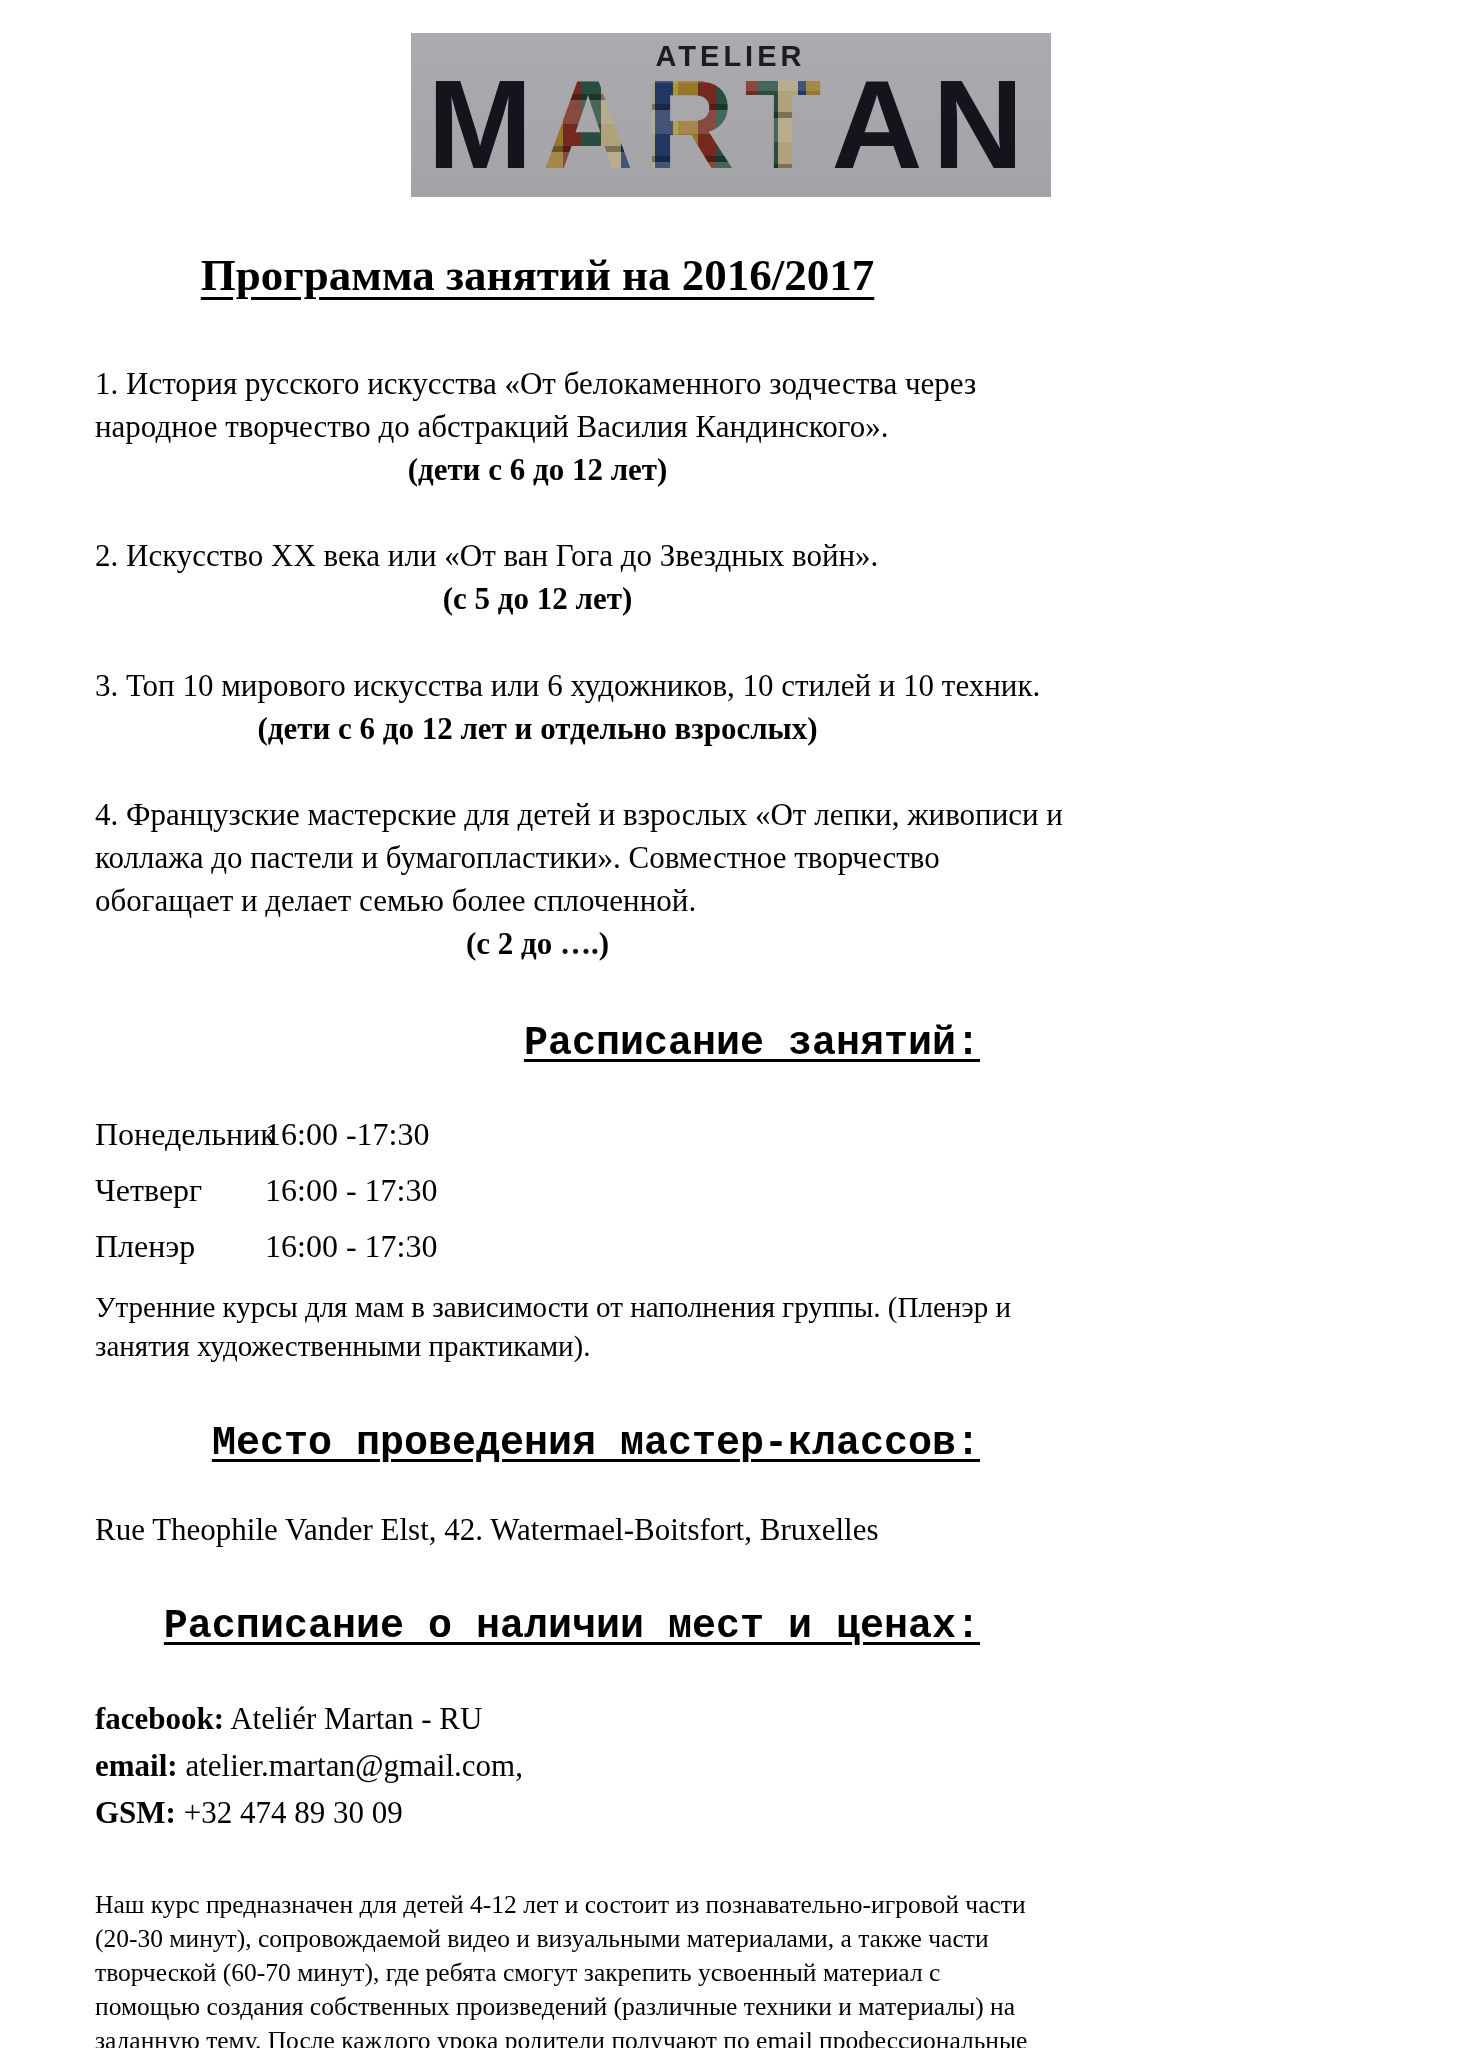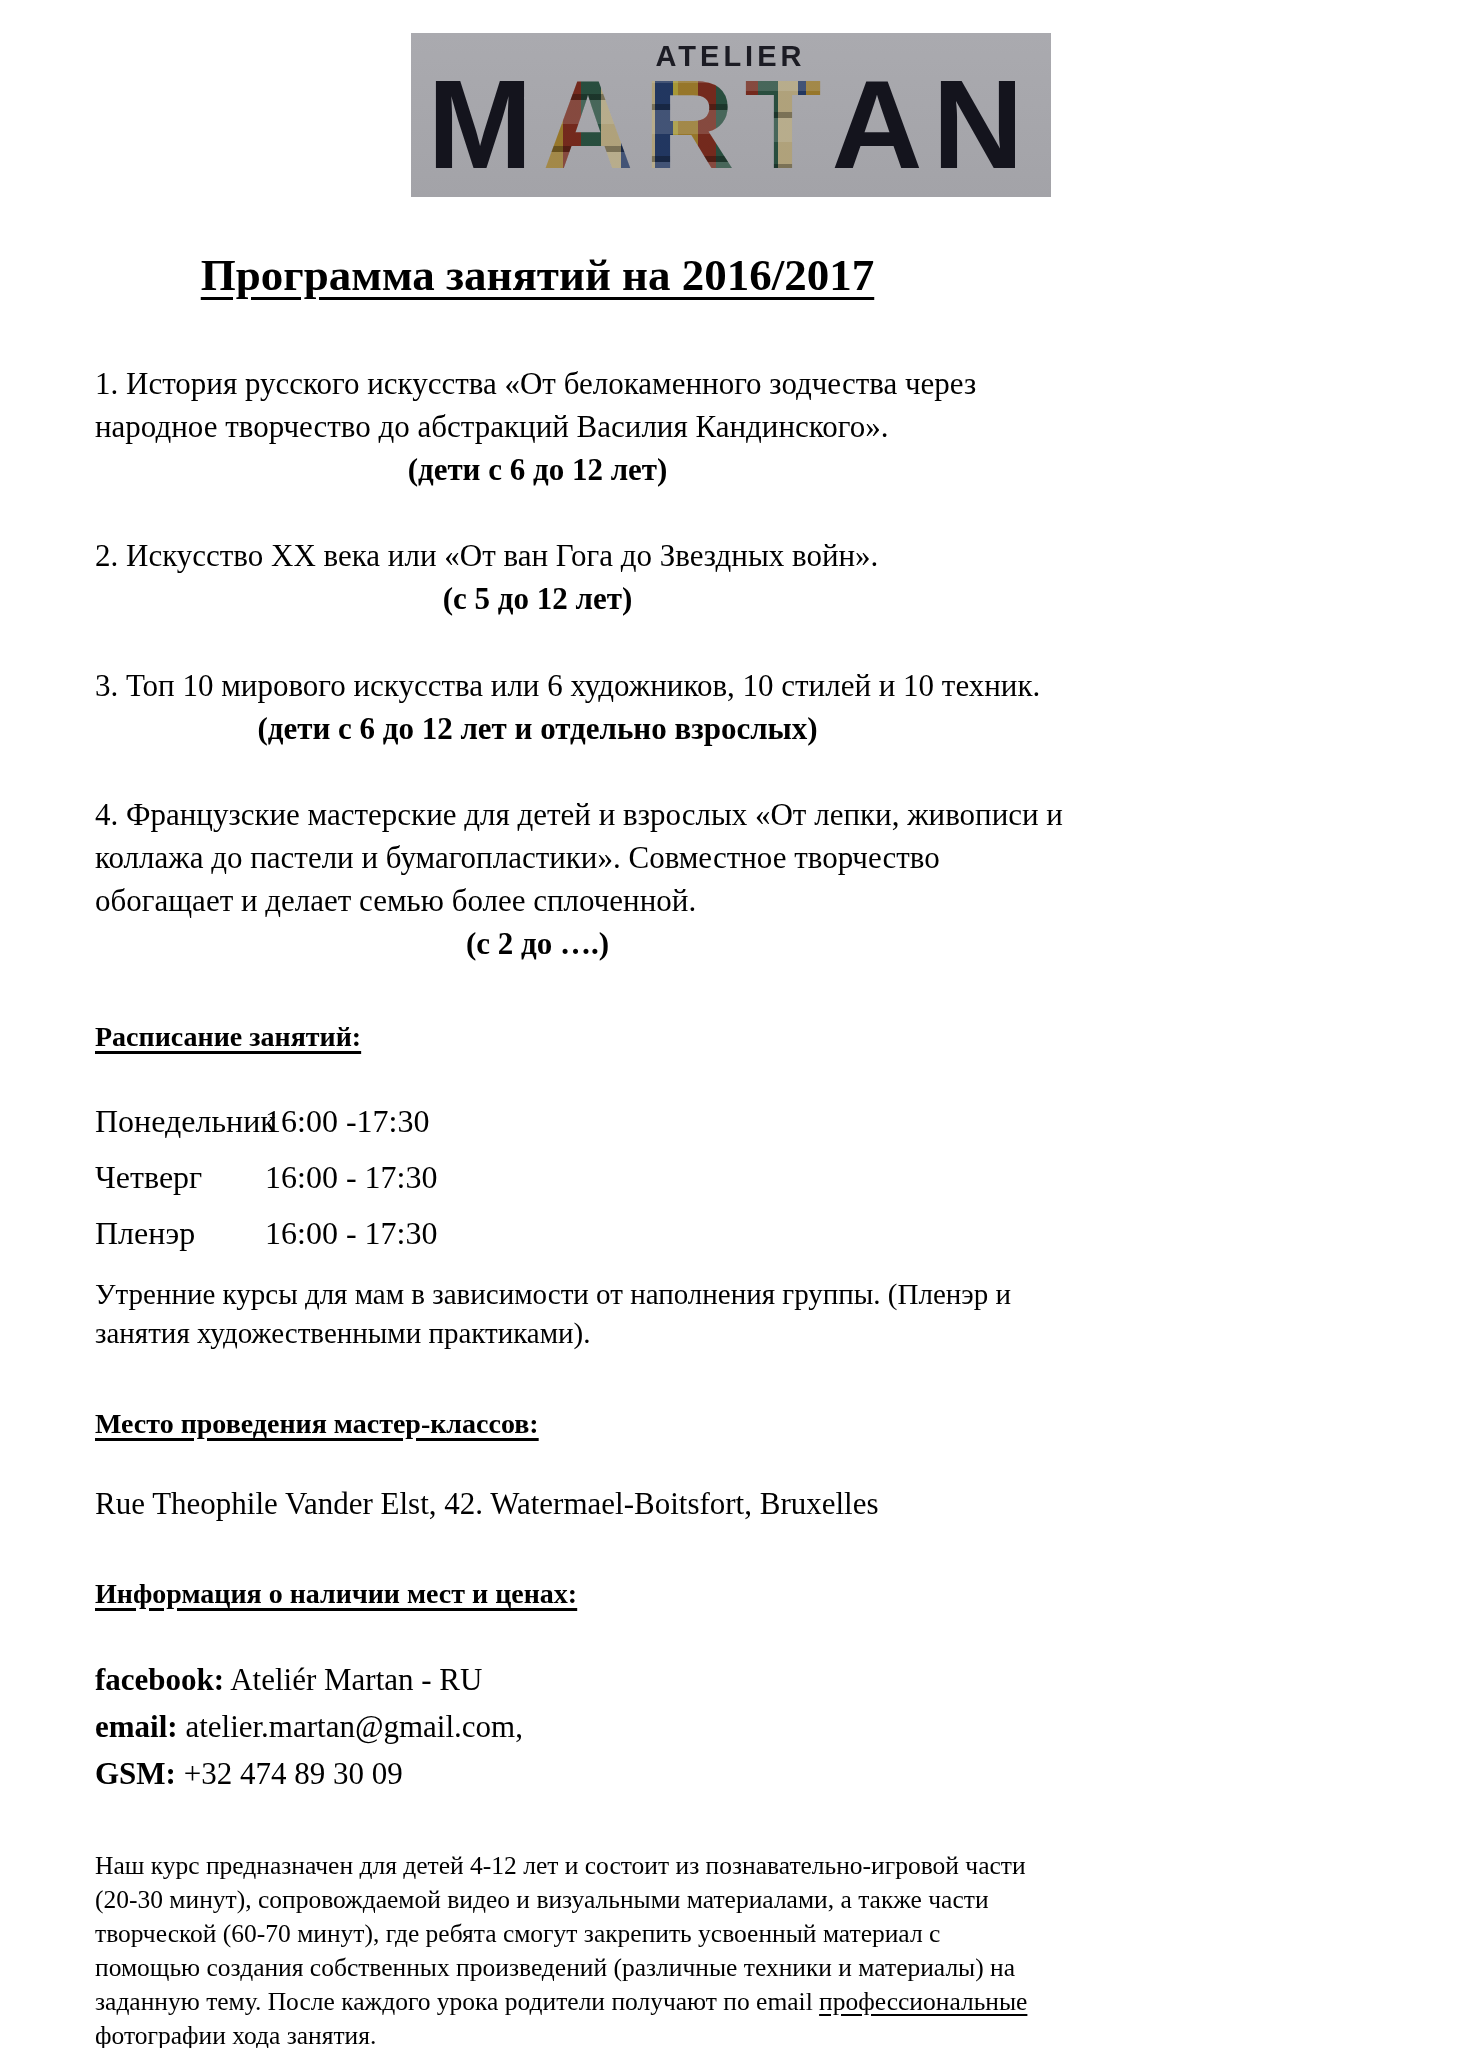--- a/index.html
+++ b/index.html
@@ -55,25 +55,26 @@
   }
   .programs{margin-top:62px;}
   .item{margin:0;font-size:31px;font-weight:normal;line-height:1.38;}
   .note{
     margin:0 95px 0 0;padding:0;
     text-align:center;font-size:31px;line-height:1.38;font-weight:bold;
   }
   .gap{height:44px;}
   .h2{
     margin:56px 95px 0 0;
-    text-align:left;
-    font-size:28px;font-weight:bold;
+    text-align:right;
+    font-size:40px;font-weight:bold;
     text-decoration:underline;
     text-decoration-thickness:3px;
     text-underline-offset:5px;
+    font-family:Liberation Mono, monospace;
   }
   .schedule{margin-top:40px;font-size:32px;line-height:1.75;}
   .srow{display:flex;}
   .srow .day{width:170px;flex:0 0 auto;}
   .morning{margin:14px 0 0 0;font-size:29px;line-height:1.32;width:960px;}
   .address{margin:46px 0 0 0;font-size:31px;}
   .contacts{margin-top:46px;font-size:31px;line-height:1.52;}
   .contacts p{margin:0;}
   .contacts b{font-weight:bold;}
   .footer{
@@ -140,21 +141,21 @@
         <span class="time">16:00 - 17:30</span>
       </div>
     </div>
 
     <p class="morning">Утренние курсы для мам в зависимости от наполнения группы. (Пленэр и занятия художественными практиками).</p>
 
     <h2 class="h2">Место проведения мастер-классов:</h2>
 
     <p class="address">Rue Theophile Vander Elst, 42. Watermael-Boitsfort, Bruxelles</p>
 
-    <h2 class="h2">Информация о наличии мест и ценах:</h2>
+    <h2 class="h2">Расписание о наличии мест и ценах:</h2>
 
     <div class="contacts">
       <p>
         <b>facebook:</b>
         <span>Ateliér Martan - RU</span>
       </p>
       <p>
         <b>email:</b>
         <span>atelier.martan@gmail.com,</span>
       </p>

